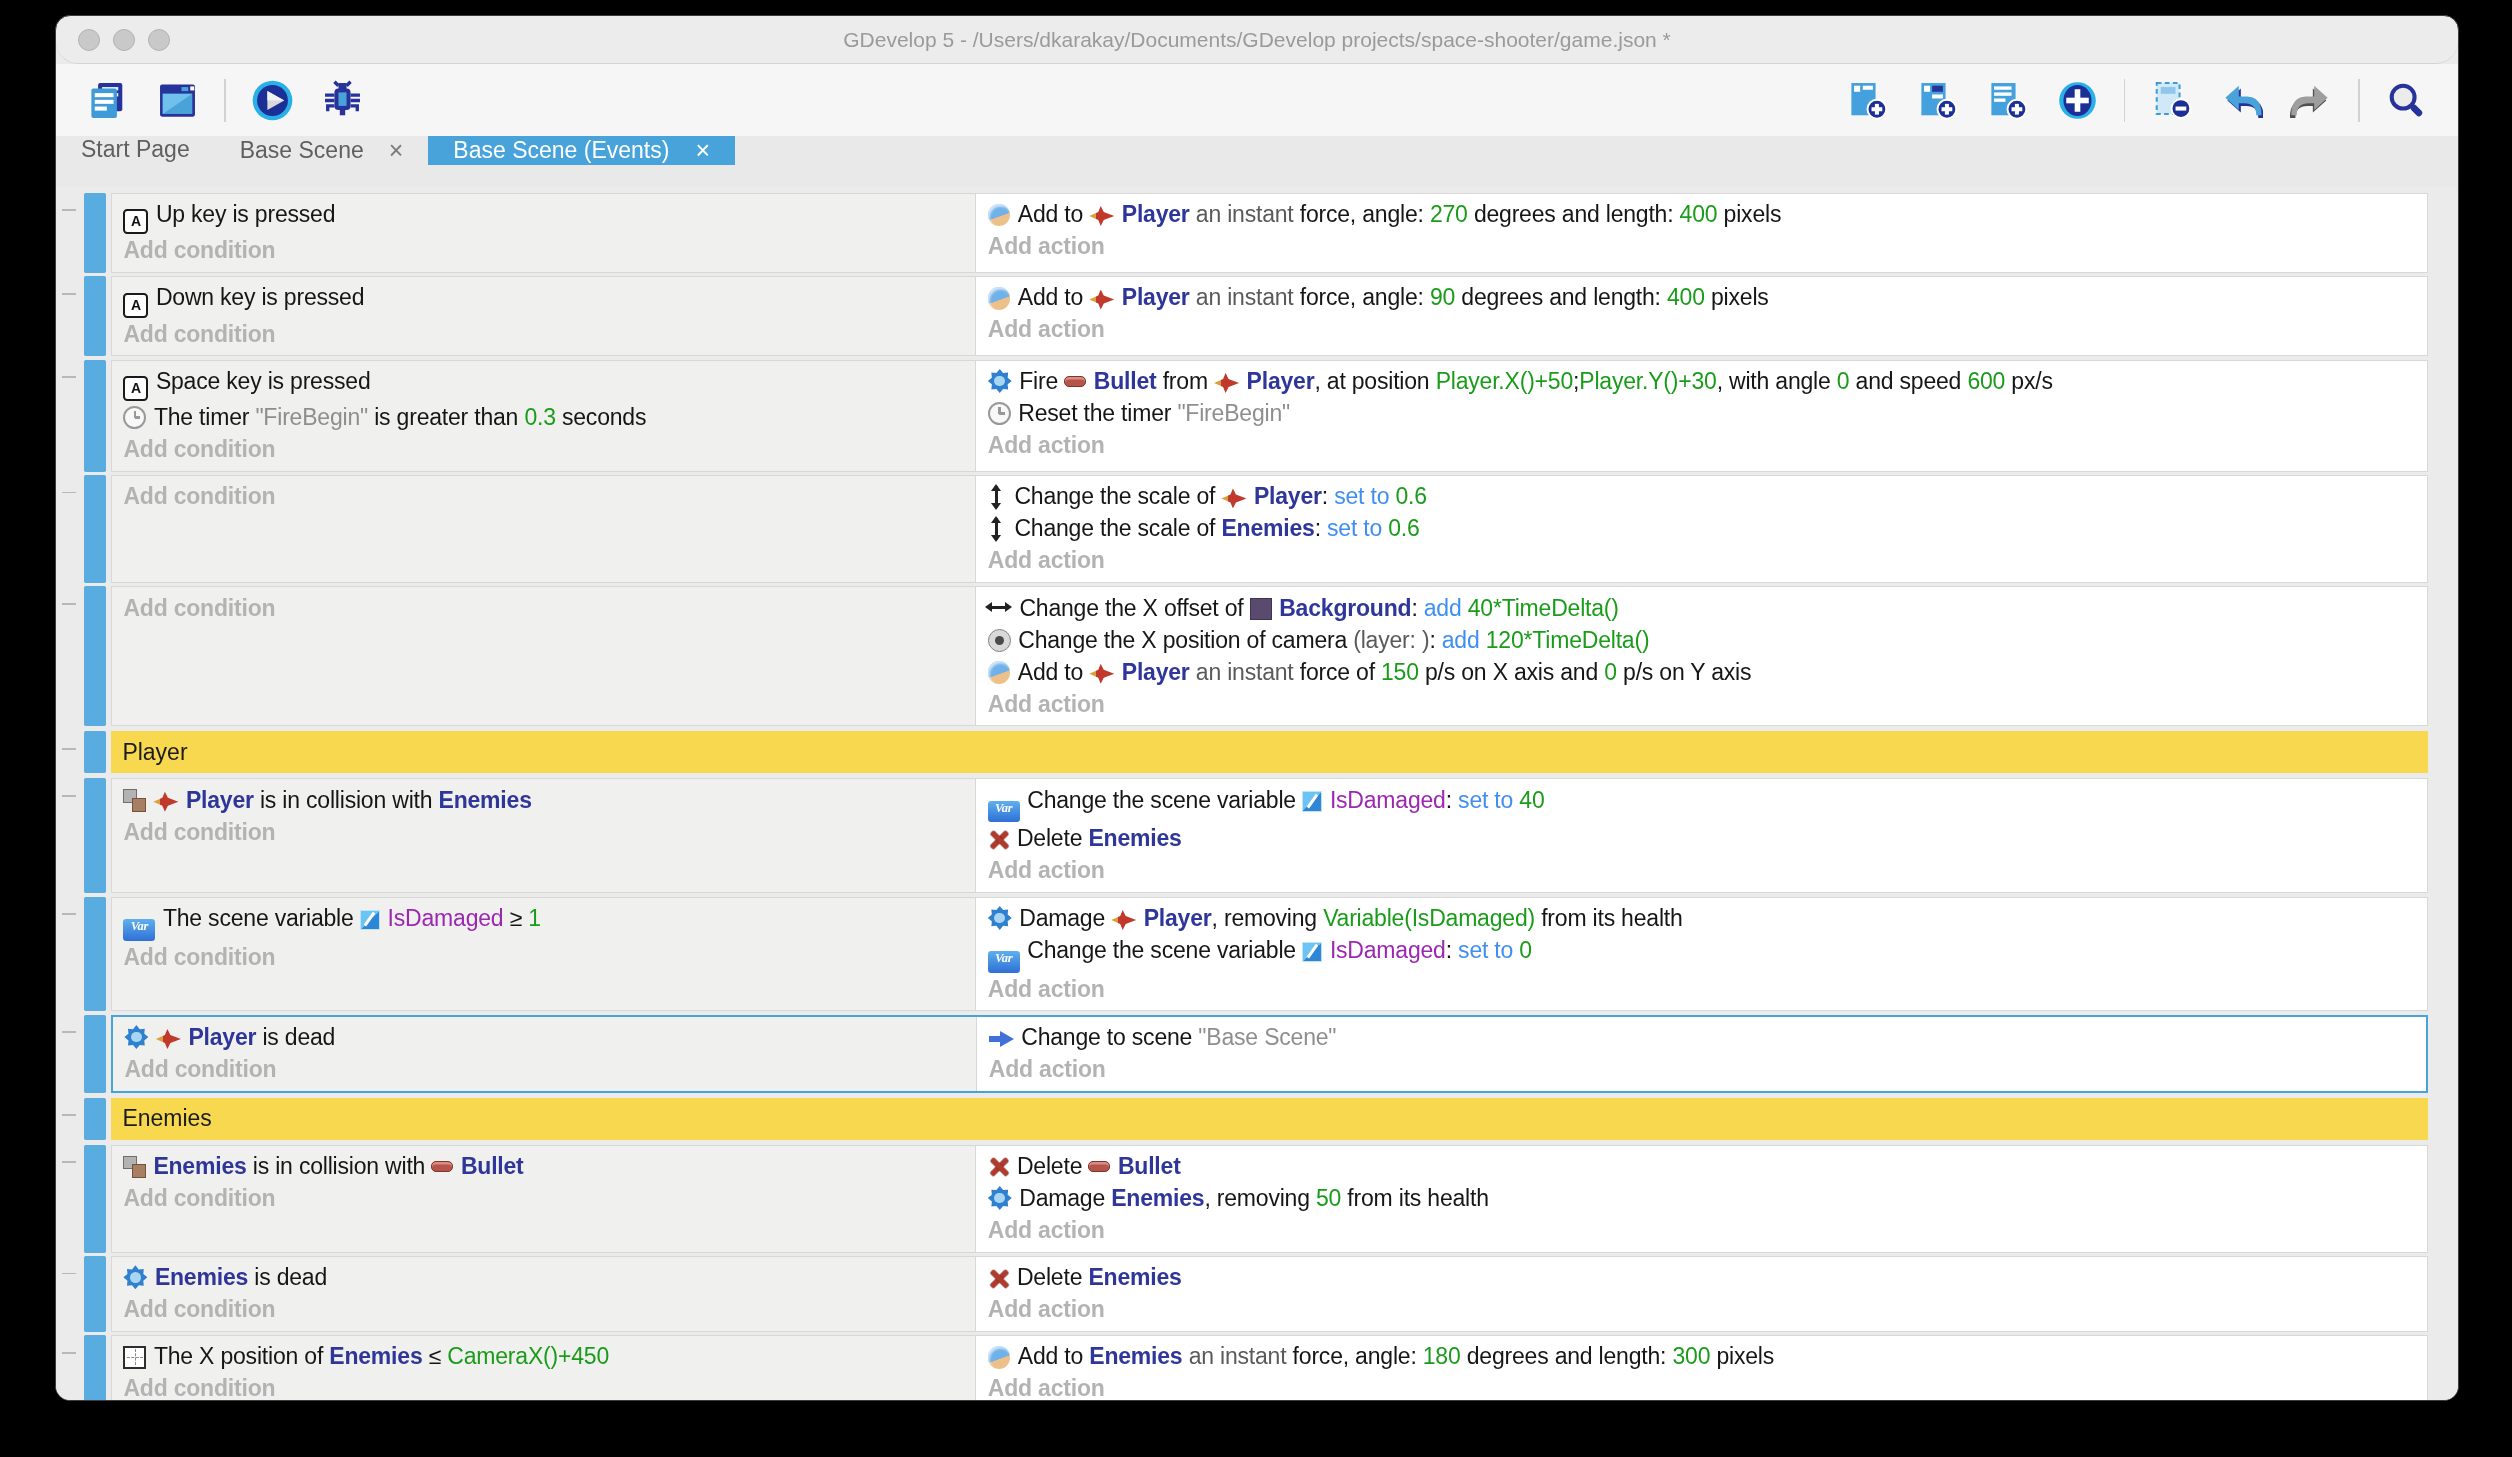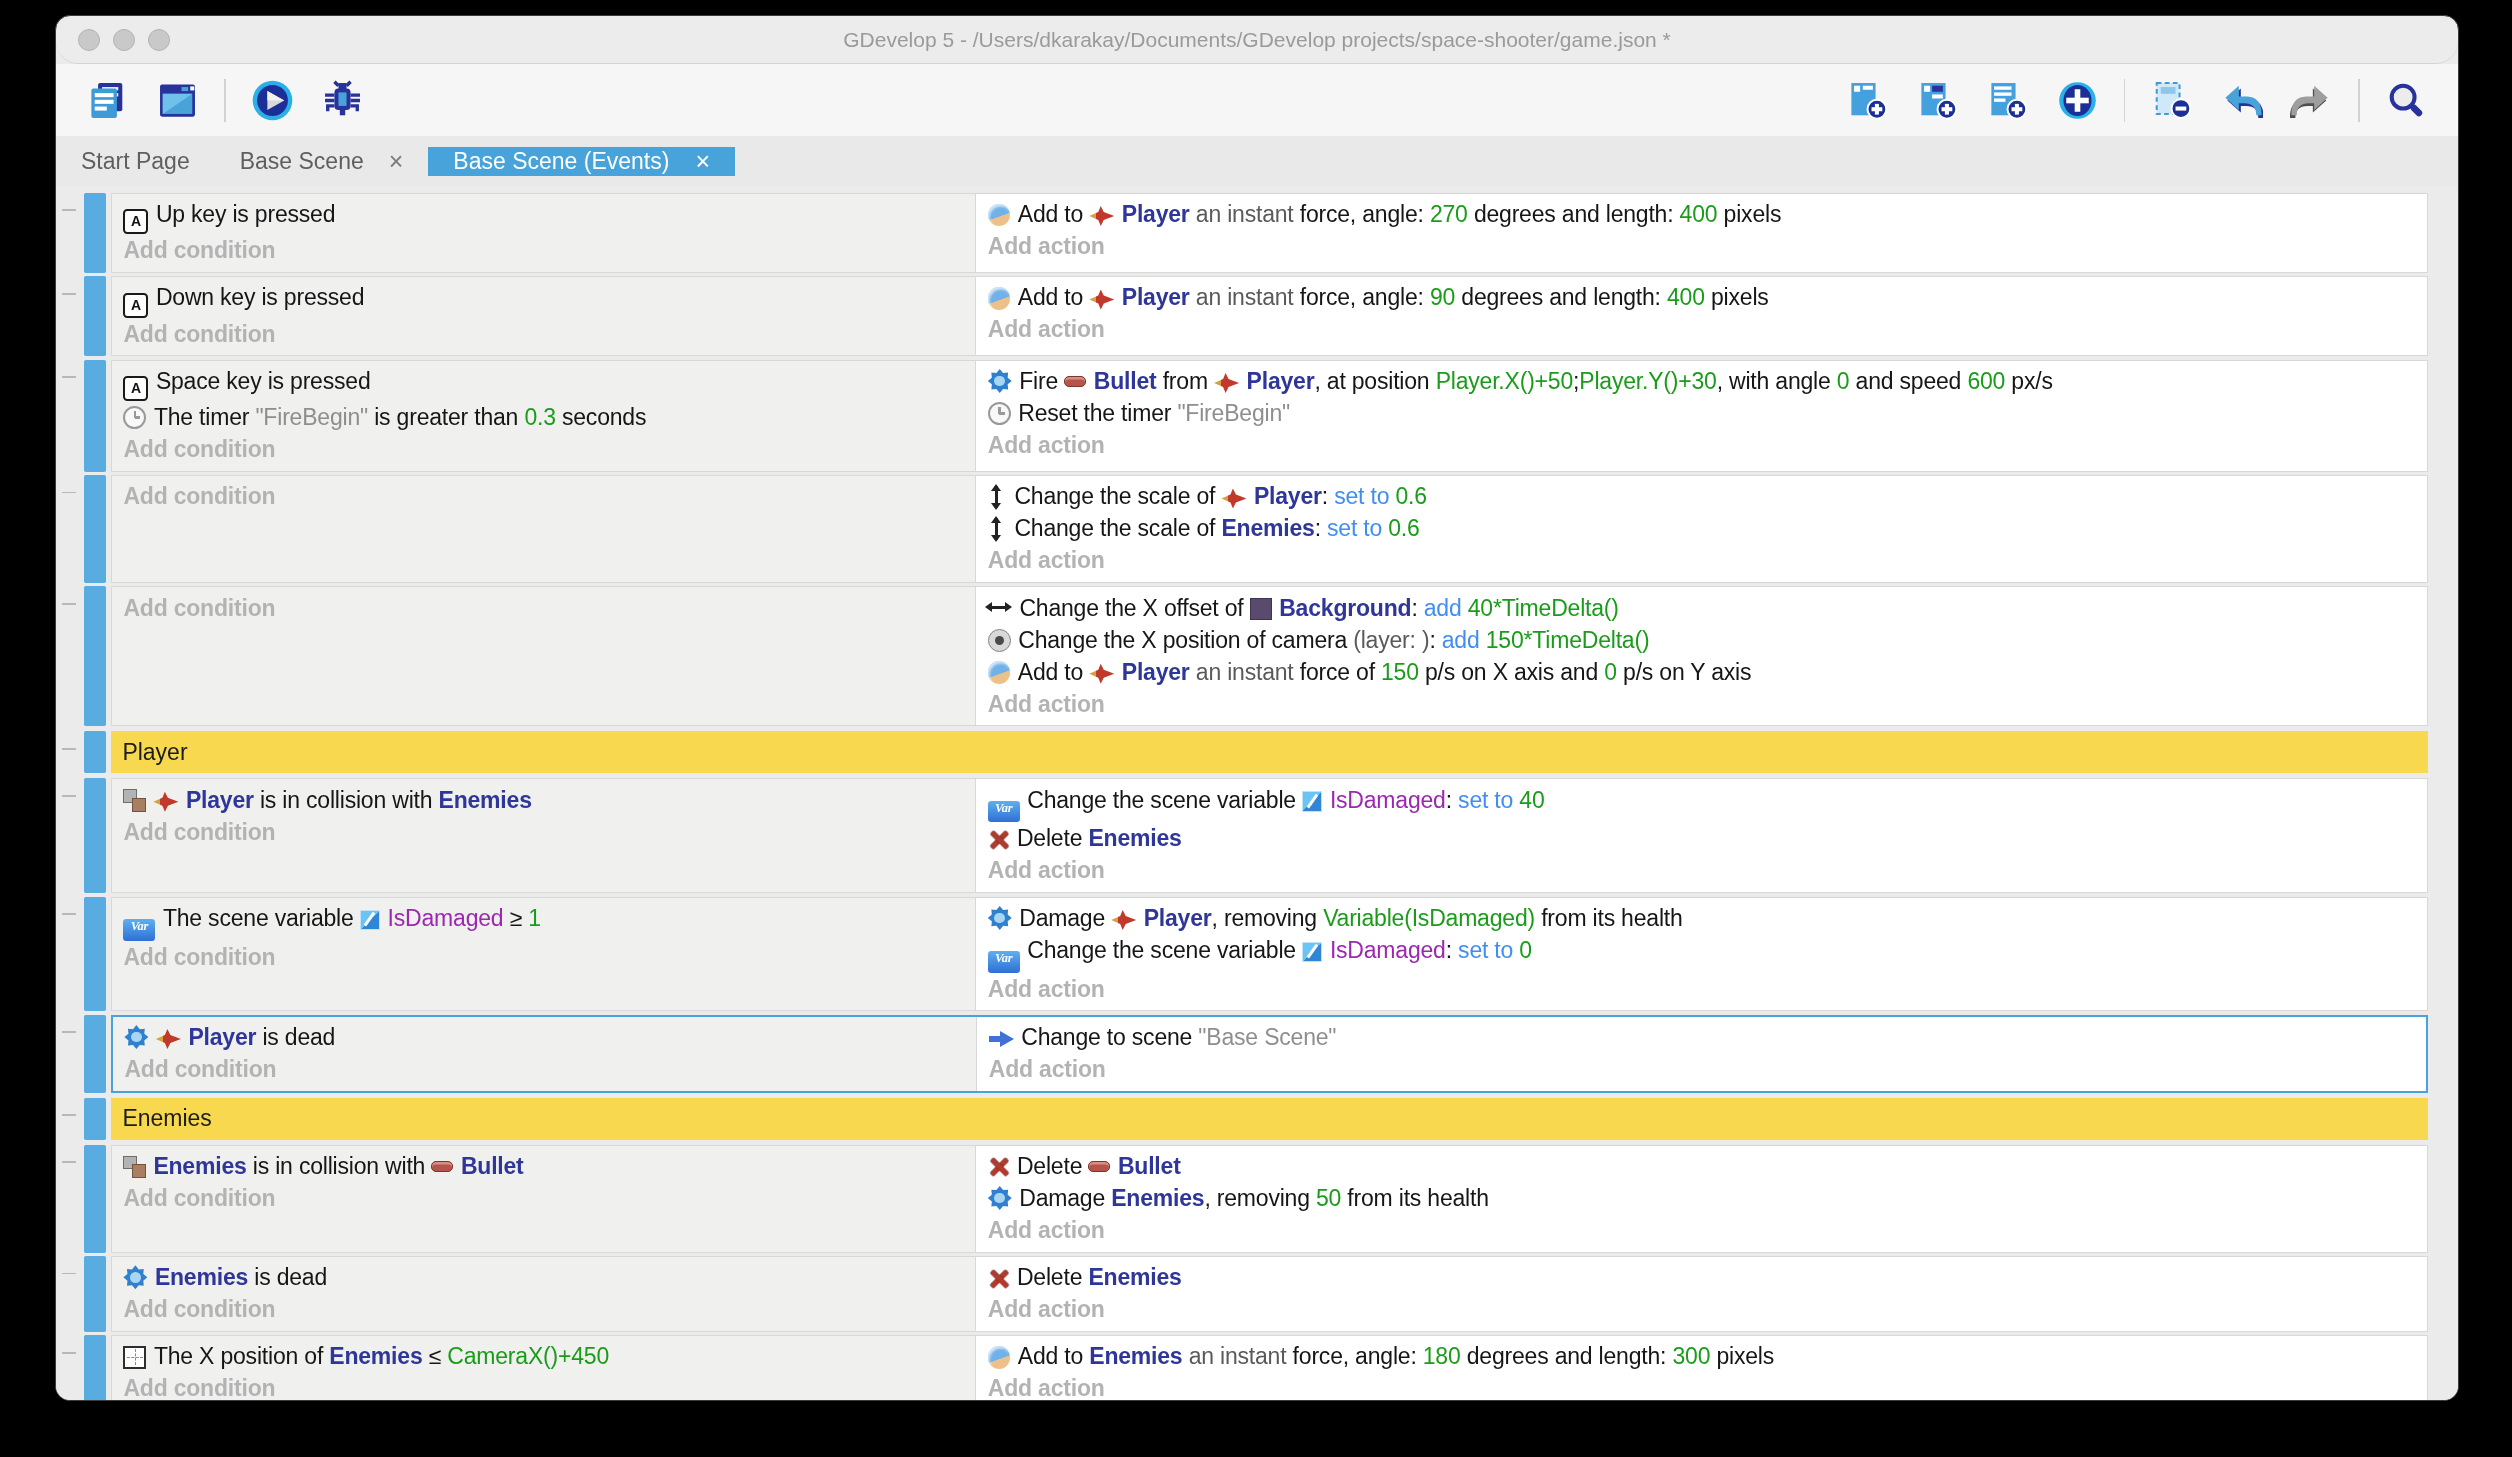--- a/index.html
+++ b/index.html
@@ -11,21 +11,21 @@
   .titlebar{position:relative;height:47px;background:#ececec;border-bottom:0.8px solid #d4d4d4;border-radius:22px;}
   .lights{position:absolute;left:21.7px;top:13.3px;display:flex;gap:13.3px;}
   .light{width:20px;height:20px;border-radius:50%;background:#c9c9c9;border:0.8px solid #b2b2b2;}
   .wtitle{text-align:center;line-height:47px;font-size:21px;color:#9a9a9a;}
   
   .toolbar{height:72px;background:#f6f6f6;display:flex;align-items:center;padding:0 28px;gap:23px;}
   .tbtn{display:inline-flex;align-items:center;justify-content:center;width:47px;height:47px;cursor:pointer;}
   .tdiv{width:1.7px;height:43px;background:#d2d2d2;}
   .tspacer{flex:1;}
   
-  .tabbar{height:50px;background:#e9e9e9;display:flex;align-items:center;}
+  .tabbar{height:50px;background:#e9e9e9;display:flex;align-items:flex-start;}
   .tab{display:flex;align-items:center;gap:25px;padding:0 25px;font-size:23px;color:#5f5f5f;cursor:pointer;}
   .tab .tclose{font-size:25px;color:#7b7b7b;}
   .tab.active{background:var(--accent);color:#fff;gap:26px;}
   .tab.active .tclose{color:#fff;}
   
   .events{position:relative;height:1216px;background:var(--events_bg);padding:6.7px 30px 0 28px;overflow:hidden;}
   .erow{display:flex;margin-bottom:3.3px;position:relative;}
   .erow::before{content:"";position:absolute;left:-21.7px;top:16.7px;width:14px;height:1.7px;background:#b8b8b8;}
   .handle{width:21.7px;margin-right:5px;background:var(--handle);border-radius:1.7px;cursor:grab;}
   .ebody{flex:1;display:flex;border:0.8px solid var(--row_border);background:var(--act_bg);}
@@ -281,21 +281,21 @@
             </div>
           </div>
           <div class="erow">
             <span class="handle"></span>
             <div class="ebody">
               <div class="cond">
                 <div class="line ph">Add condition</div>
               </div>
               <div class="act">
                 <div class="line"><span class="ic ic-hmove"></span><span class="sg">Change the X offset of </span><span class="ic ic-bgsquare"></span><span class="sg-obj">Background</span><span class="sg">: </span><span class="sg-kw">add </span><span class="sg-num">40*TimeDelta()</span></div>
-                <div class="line"><span class="ic ic-camera"></span><span class="sg">Change the X position of camera </span><span class="sg-dim">(layer: )</span><span class="sg">: </span><span class="sg-kw">add </span><span class="sg-num">150*TimeDelta()</span></div>
+                <div class="line"><span class="ic ic-camera"></span><span class="sg">Change the X position of camera </span><span class="sg-dim">(layer: )</span><span class="sg">: </span><span class="sg-kw">add </span><span class="sg-num">120*TimeDelta()</span></div>
                 <div class="line"><span class="ic ic-force"></span><span class="sg">Add to </span><span class="ic ic-ship"></span><span class="sg-obj">Player</span><span class="sg-dim"> an instant </span><span class="sg">force of </span><span class="sg-num">150</span><span class="sg"> p/s on X axis and </span><span class="sg-num">0</span><span class="sg"> p/s on Y axis</span></div>
                 <div class="line ph">Add action</div>
               </div>
             </div>
           </div>
           <div class="erow group">
             <span class="handle"></span>
             <div class="gbar">Player</div>
           </div>
           <div class="erow">

